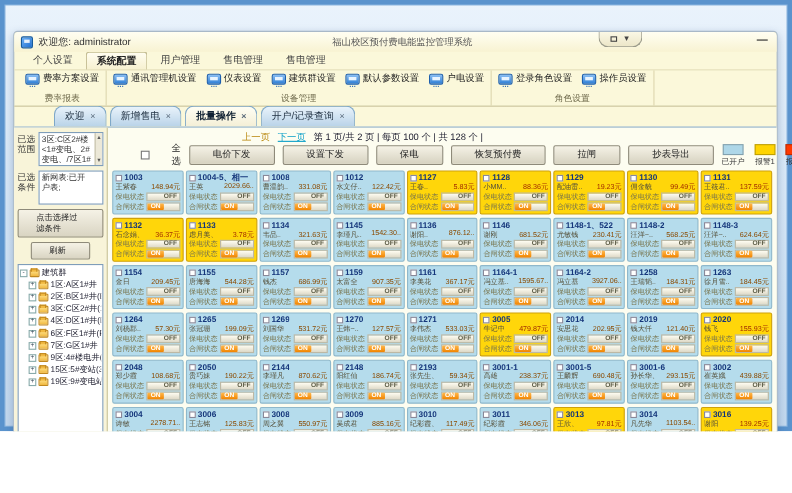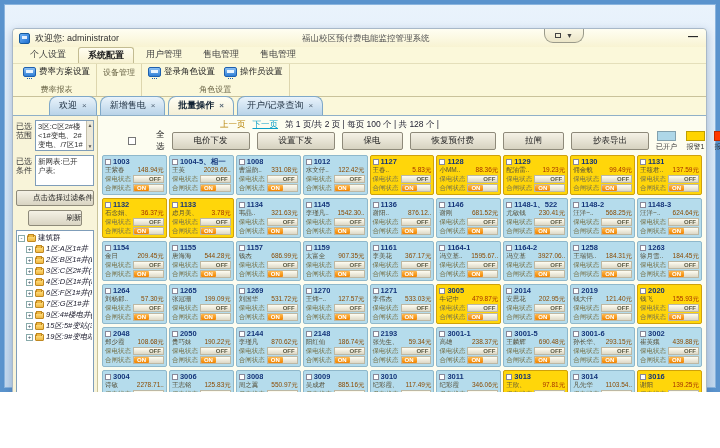--- a/index.html
+++ b/index.html
@@ -66,27 +66,27 @@
   .sidebar { width:85px; flex:0 0 85px; background:#f8f4d9; border-right:1px solid #c9c39a;
     padding:4px 3px 6px; display:flex; flex-direction:column; gap:4px; min-height:0; }
   .siderow { display:flex; gap:2px; }
   .sidelabel { width:17px; flex:0 0 17px; font-size:8px; color:#333; line-height:1.15; padding-top:2px; }
   .sidebox { flex:1; height:31px; background:#fff; border:1px solid #7f9db9; position:relative;
     font-size:7.5px; color:#333; line-height:1.2; padding:1px 8px 1px 2px; overflow:hidden; }
   .sidescroll { position:absolute; right:0; top:0; bottom:0; width:7px; background:#ece8d8;
     border-left:1px solid #c5c0ac; display:flex; flex-direction:column; justify-content:space-between;
     align-items:center; font-size:5px; color:#555; padding:1px 0; }
   .sidebtn { font-size:7.5px; color:#222; background:linear-gradient(#f5f2e6,#d9d4c2);
-    border:1px solid #8e8a7a; border-radius:2px; padding:2px 0; text-align:right; width:100%; }
+    border:1px solid #8e8a7a; border-radius:2px; padding:2px 16px; text-align:left; width:100%; }
   .sidebtn.small { width:70%; align-self:center; }
   .treepanel { flex:1; background:#fff; border:1px solid #7f9db9; padding:2px 1px; overflow:hidden;
     display:flex; flex-direction:column; gap:1px; min-height:0; }
   .treeitem { display:flex; align-items:center; gap:2px; font-size:7.5px; color:#223;
     white-space:nowrap; overflow:hidden; }
-  .treeitem.child { padding-left:8px;font-style:italic; }
+  .treeitem.child { padding-left:8px; }
   .expander { width:7px; height:7px; flex:0 0 7px; border:1px solid #8aa; background:#fff;
     font-size:6px; line-height:5px; text-align:center; color:#345; }
   .folder { width:9px; height:7px; flex:0 0 9px; background:linear-gradient(#ffe28a,#f0b840);
     border:1px solid #c08820; border-radius:1px; position:relative; }
   .folder::before { content:""; position:absolute; left:0; top:-2px; width:4px; height:2px;
     background:#f0b840; border:1px solid #c08820; border-bottom:none; }
 
   
   .main { flex:1; display:flex; flex-direction:column; padding:2px 4px; min-width:0; }
   .pagerow { height:13px; flex:0 0 13px; display:flex; align-items:center; gap:7px;
@@ -154,20 +154,42 @@
         <div class="ribgroup">
           <div class="ribbtns">
             <span class="ribbtn">
               <span class="scrico"></span>
               <span>费率方案设置</span>
             </span>
           </div>
           <div class="riblabel">费率报表</div>
         </div>
         <div class="ribgroup">
+          <div class="ribbtns">
+            <span class="ribbtn">
+              <span class="scrico"></span>
+              <span>通讯管理机设置</span>
+            </span>
+            <span class="ribbtn">
+              <span class="scrico"></span>
+              <span>仪表设置</span>
+            </span>
+            <span class="ribbtn">
+              <span class="scrico"></span>
+              <span>建筑群设置</span>
+            </span>
+            <span class="ribbtn">
+              <span class="scrico"></span>
+              <span>默认参数设置</span>
+            </span>
+            <span class="ribbtn">
+              <span class="scrico"></span>
+              <span>户电设置</span>
+            </span>
+          </div>
           <div class="riblabel">设备管理</div>
         </div>
         <div class="ribgroup">
           <div class="ribbtns">
             <span class="ribbtn">
               <span class="scrico"></span>
               <span>登录角色设置</span>
             </span>
             <span class="ribbtn">
               <span class="scrico"></span>

